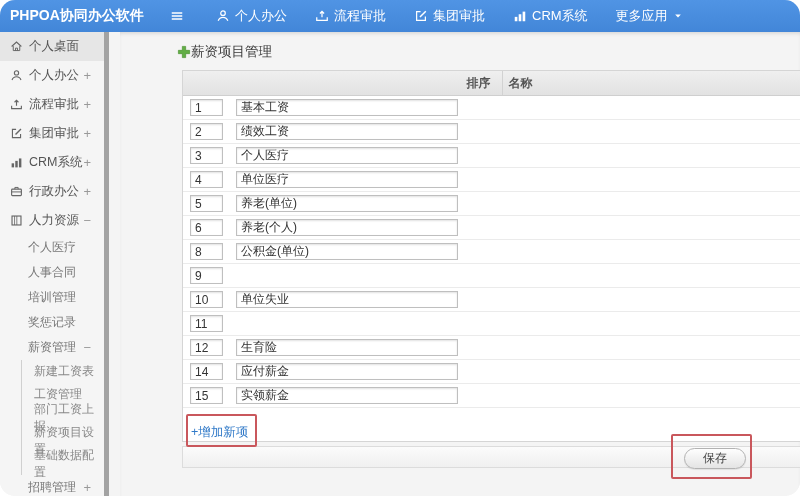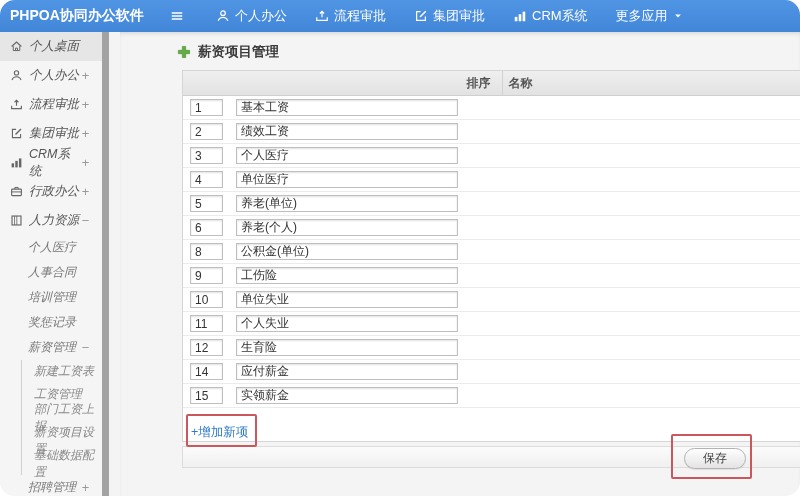--- a/index.html
+++ b/index.html
@@ -13,35 +13,35 @@
   .logo { font-size:14px; font-weight:bold; margin-left:10px; white-space:nowrap; width:140px; }
   .hamburger { margin-left:16px; width:22px; height:32px; display:flex; align-items:center; justify-content:center; cursor:pointer; }
   #topnav { display:flex; margin-left:14px; height:32px; }
   .tn { display:flex; align-items:center; gap:5px; padding:0 14px; height:32px; font-size:13px; cursor:pointer; white-space:nowrap; }
   .ic { display:inline-flex; }
   .ic svg { width:14px; height:14px; display:block; }
   .caret svg { width:10px; height:10px; }
 
   
   .sidebar { position:absolute; left:0; top:32px; width:109px; bottom:0; background:#f5f5f5;
-             border-right:7px solid #a3a3a3; overflow:hidden;font-style:italic; }
+             border-right:5px solid #a3a3a3; overflow:hidden; }
   .si { display:flex; align-items:center; cursor:pointer; }
   .si.l0 { height:29px; padding-left:10px; font-size:12.5px; color:#555; }
   .si.l0 .ic { margin-right:6px; color:#666; }
   .si.l0 .ic svg { width:13px; height:13px; }
   .si.active { background:#e6e6e6; }
   .si.l1 { height:25px; padding-left:28px; font-size:12px; color:#777; }
   .si.l2 { height:23px; margin-left:21px; border-left:1px solid #d0d0d0; padding-left:12px; font-size:12px; color:#888; }
   .exp { margin-left:auto; margin-right:13px; color:#999; font-size:13px; }
 
   
   .main { position:absolute; left:120px; top:32px; right:0; bottom:0; background:#f4f4f4;
           box-shadow:inset 0 3px 4px -2px rgba(0,0,0,0.15); }
-  .page-title { position:absolute; left:57px; top:11px; display:flex; align-items:center; gap:7px;
-                font-size:13.5px; font-weight:bold; color:#3a3a3a; }
+  .page-title { position:absolute; left:57px; top:11px; display:flex; align-items:center; 
+                font-size:13.5px; font-weight:normal; color:#3a3a3a; }
   .page-title .ic svg { width:14px; height:14px; }
 
   .panel { position:absolute; left:62px; top:38px; right:0; background:#fff;
            border:1px solid #d5d5d5; border-right:none; }
   .thead { height:25px; background:linear-gradient(#efefef,#e2e2e2); border-bottom:1px solid #cfcfcf;
            display:flex; align-items:stretch; font-size:12px; font-weight:bold; color:#555;justify-content:center; }
   .th1 { width:52px; padding-left:16px; border-right:1px solid #d2d2d2; display:flex; align-items:center; }
   .th2 { padding-left:6px; display:flex; align-items:center;font-family:Liberation Mono, monospace; }
   .trow { height:24px; display:flex; align-items:center; border-bottom:1px solid #ebebeb; padding-left:7px; }
   input { height:17px; border:1px solid #bfbfbf; box-shadow:inset 0 1px 2px rgba(0,0,0,0.12);
@@ -272,29 +272,27 @@
           <div class="trow">
             <input class="order-input" value="6" style="">
             <input class="name-input" value="养老(个人)" style="">
           </div>
           <div class="trow">
             <input class="order-input" value="8" style="">
             <input class="name-input" value="公积金(单位)" style="">
           </div>
           <div class="trow">
             <input class="order-input" value="9" style="">
-            <input class="name-input" value="工伤险" style="">
           </div>
           <div class="trow">
             <input class="order-input" value="10" style="">
             <input class="name-input" value="单位失业" style="">
           </div>
           <div class="trow">
             <input class="order-input" value="11" style="">
-            <input class="name-input" value="个人失业" style="">
           </div>
           <div class="trow">
             <input class="order-input" value="12" style="">
             <input class="name-input" value="生育险" style="">
           </div>
           <div class="trow">
             <input class="order-input" value="14" style="">
             <input class="name-input" value="应付薪金" style="">
           </div>
           <div class="trow">

